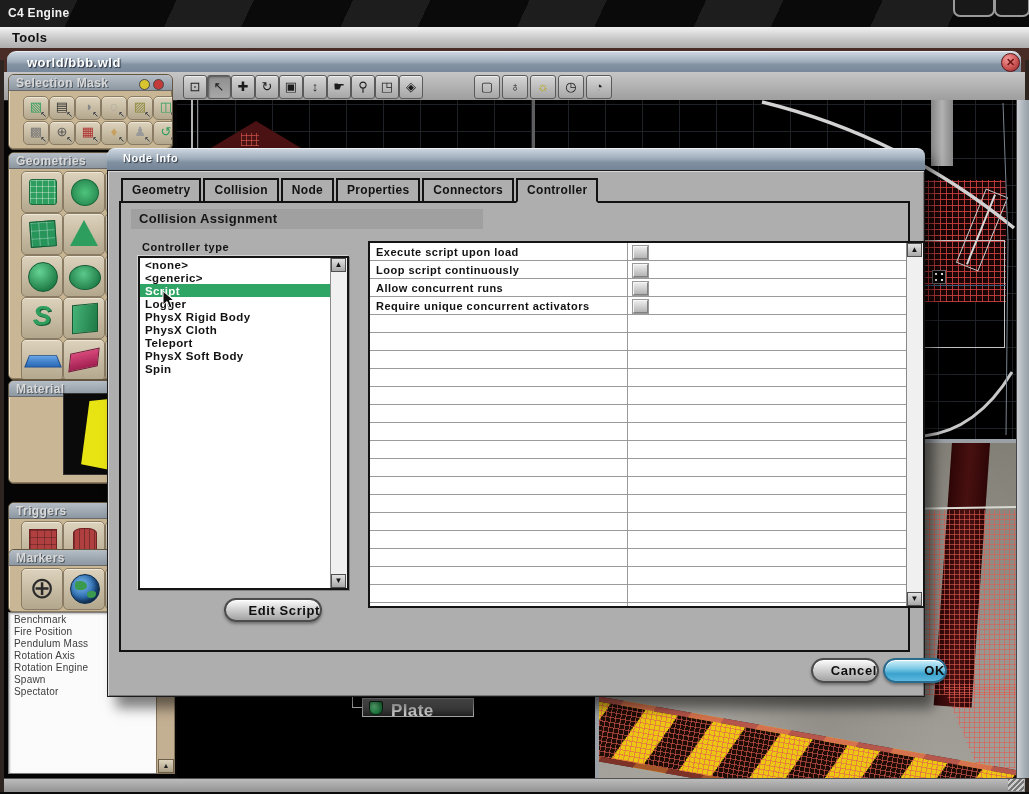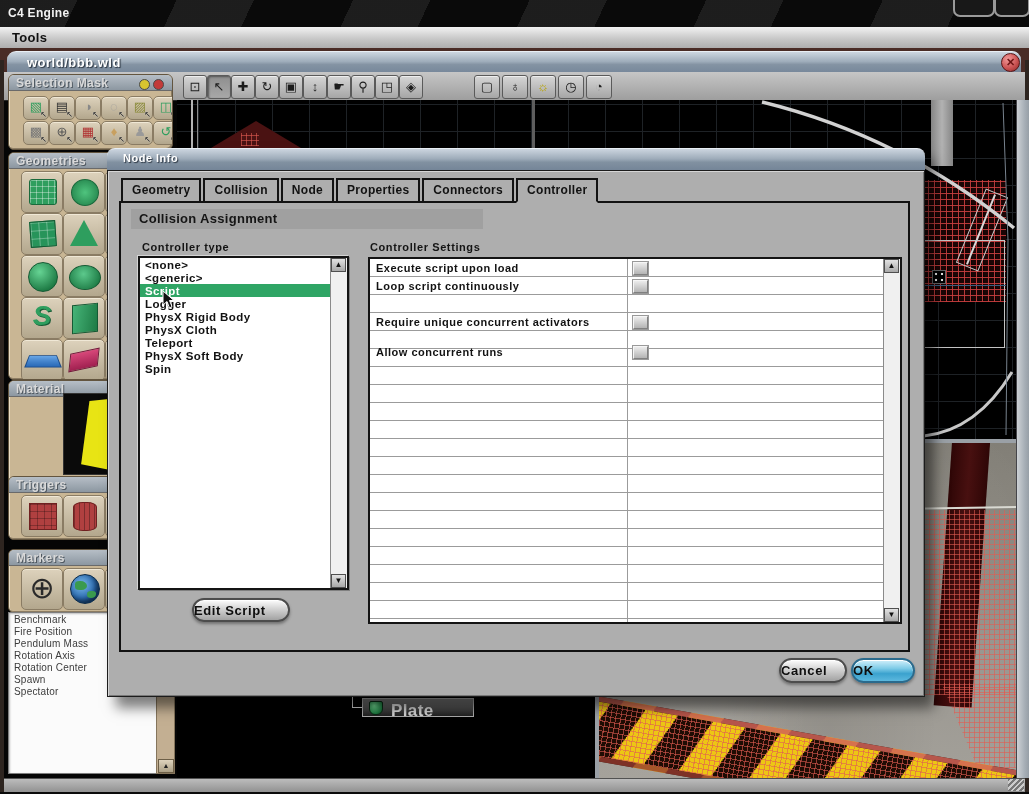--- a/index.html
+++ b/index.html
@@ -118,36 +118,36 @@
     border:2px solid #141414;box-shadow:-1px -1px 0 #d4d4d4,1px 1px 0 #808080;}
   .citem{font-size:11.5px;font-weight:bold;color:#121212;letter-spacing:.4px;
     padding:1px 0 0 5px;height:12px;}
   .citem.sel{background:#2fa565;color:#fff;}
   .vscroll{position:absolute;right:0;top:0;bottom:0;width:16px;background:#f0f0f0;
     border-left:1px solid #8a8a8a;}
   .sbtn{position:absolute;left:0;width:15px;height:14px;
     background:linear-gradient(180deg,#e2e2e2,#a8a8a8);border:1px solid #4f4f4f;
     box-sizing:border-box;font-size:8px;line-height:12px;text-align:center;color:#111;}
 
-  #settings-table{left:261px;top:109px;width:530px;height:363px;background:#fff;
+  #settings-table{left:261px;top:93px;width:530px;height:363px;background:#fff;
     border:2px solid #141414;
-    background-image:repeating-linear-gradient(180deg,transparent 0 17px,#9b9b9b 17px 18px);}
+    background-image:repeating-linear-gradient(180deg,transparent 0 17px,#9b9b9b 17px 18px);padding-left:23px;}
   #settings-vline{position:absolute;left:257px;top:0;width:1px;height:100%;background:#9b9b9b;}
   .srow{position:absolute;left:0;width:510px;height:18px;}
   .srow .lbl{position:absolute;left:6px;top:3px;font-size:11px;font-weight:bold;
     color:#121212;letter-spacing:.5px;}
   .checkbox{position:absolute;left:263px;top:3px;width:13px;height:11px;
     background:linear-gradient(180deg,#ececec,#b4b4b4);
     border:1px solid #808080;border-top-color:#f6f6f6;border-left-color:#f6f6f6;
     box-shadow:0 0 0 1px #9a9a9a;}
 
   .pill{border-radius:13px;border:2px solid #4c4c4c;font-size:13px;font-weight:bold;
-    color:#0e0e0e;text-align:left;letter-spacing:.6px;box-sizing:border-box;
+    color:#0e0e0e;text-align:right;letter-spacing:.6px;box-sizing:border-box;
     background:linear-gradient(180deg,#fdfdfd,#d2d2d2 45%,#a2a2a2);
-    box-shadow:0 2px 3px rgba(0,0,0,.35),inset 0 1px 0 #fff;}
+    box-shadow:0 2px 3px rgba(0,0,0,.35),inset 0 1px 0 #fff;margin-left:32px;}
   #btn-ok{background:linear-gradient(180deg,#d2f0fb,#7ecbe7 40%,#3ba2ce 65%,#5cb8de);
     border-color:#2a6a8c;}
 
   
   #tree-node{left:362px;top:698px;width:112px;height:19px;z-index:5;
     background:linear-gradient(180deg,#7d7d7d,#1f1f1f);border:1px solid #ababab;box-sizing:border-box;}
   #tree-node-label{left:28px;top:2px;font-size:17px;font-weight:bold;color:#d6d6d6;letter-spacing:.4px;}
   #tree-node-icon{left:6px;top:2px;width:12px;height:12px;border-radius:2px 2px 6px 6px;
     background:radial-gradient(circle at 35% 30%,#6fd68f,#1d7a40 70%,#0c3a1e);border:1px solid #0a2a14;}
 </style>
@@ -327,21 +327,21 @@
   <div class="abs pbtn gbtn" style="left:96px;top:186px;"></div>
 </div>
 
 <div class="abs palette" style="left:8px;top:380px;width:163px;height:102px;z-index:10;">
   <div class="palette-title">Material</div>
   <div class="abs" style="left:54px;top:12px;width:100px;height:80px;background:#0a0a0a;border:1px solid #333;">
     <div class="abs" style="left:14px;top:4px;width:52px;height:72px;background:#e8e414;clip-path:polygon(22% 4%,78% 0,62% 100%,6% 92%);"></div>
   </div>
 </div>
 
-<div class="abs palette" style="left:8px;top:476px;width:163px;height:62px;z-index:10;">
+<div class="abs palette" style="left:8px;top:502px;width:163px;height:62px;z-index:10;">
   <div class="palette-title">Triggers</div>
   <div class="abs pbtn" style="left:12px;top:18px;width:40px;height:40px;">
     <div class="abs" style="left:7px;top:7px;width:26px;height:25px;background:#b04040;background-image:linear-gradient(rgba(0,0,0,.25) 1px,transparent 1px),linear-gradient(90deg,rgba(0,0,0,.25) 1px,transparent 1px);background-size:7px 7px;border:1px solid #702020;"></div>
     </div>
   <div class="abs pbtn" style="left:54px;top:18px;width:40px;height:40px;">
     <div class="abs" style="left:9px;top:6px;width:22px;height:27px;border-radius:10px/5px;background:#b04040;background-image:linear-gradient(90deg,rgba(0,0,0,.3) 1px,transparent 1px);background-size:5px 5px;border:1px solid #702020;"></div>
     </div>
   <div class="abs pbtn" style="left:96px;top:18px;width:40px;height:40px;"></div>
 </div>
 
@@ -357,21 +357,21 @@
     </div>
     </div>
   <div class="abs pbtn" style="left:96px;top:18px;width:40px;height:40px;"></div>
 </div>
 
 <div class="abs" id="marker-list" style="left:8px;top:612px;width:148px;height:160px;z-index:10;">
   <div class="mi">Benchmark</div>
   <div class="mi">Fire Position</div>
   <div class="mi">Pendulum Mass</div>
   <div class="mi">Rotation Axis</div>
-  <div class="mi">Rotation Center</div>
+  <div class="mi">Rotation Engine</div>
   <div class="mi">Spawn</div>
   <div class="mi">Spectator</div>
 </div>
 <div class="abs" id="marker-scroll" style="left:156px;top:612px;width:17px;height:160px;z-index:10;">
   <div class="abs arrowbtn">▲</div>
 </div>
 
 <div class="abs" id="dialog">
   <div class="abs" id="dlg-titlebar">
     <div class="abs" id="dlg-title">Node Info</div>
@@ -415,21 +415,21 @@
   <div class="abs" id="settings-table">
     <div id="settings-vline"></div>
     <div class="srow" style="top:0;">
       <div class="lbl">Execute script upon load</div>
       <div class="checkbox"></div>
     </div>
     <div class="srow" style="top:18px;">
       <div class="lbl">Loop script continuously</div>
       <div class="checkbox"></div>
     </div>
-    <div class="srow" style="top:36px;margin-top:48px;">
+    <div class="srow" style="top:36px;">
       <div class="lbl">Allow concurrent runs</div>
       <div class="checkbox"></div>
     </div>
     <div class="srow" style="top:54px;">
       <div class="lbl">Require unique concurrent activators</div>
       <div class="checkbox"></div>
     </div>
     <div class="vscroll">
       <div class="sbtn" style="top:0;">▲</div>
       <div class="sbtn" style="bottom:0;">▼</div>

